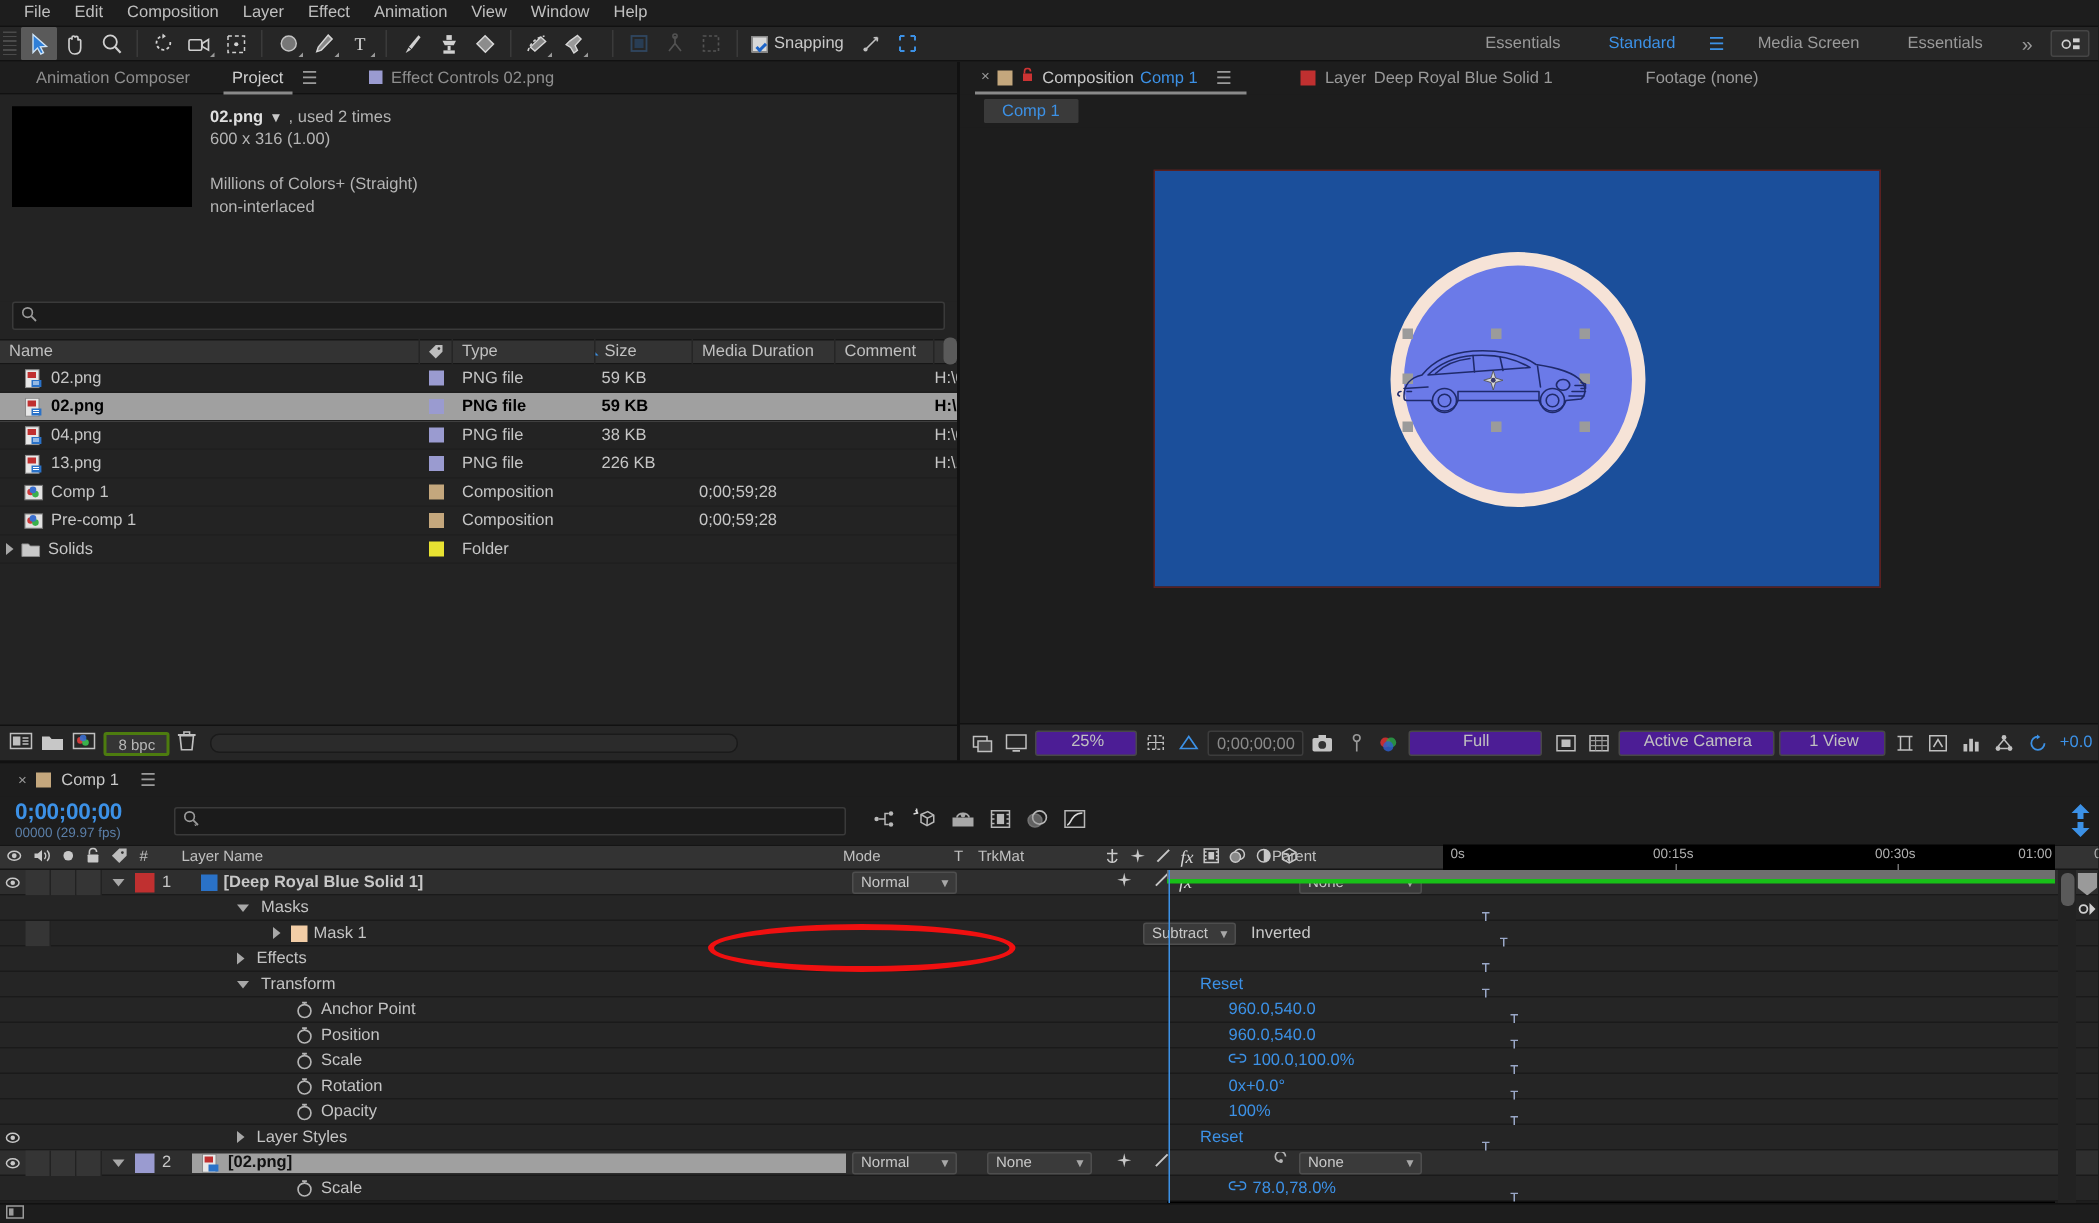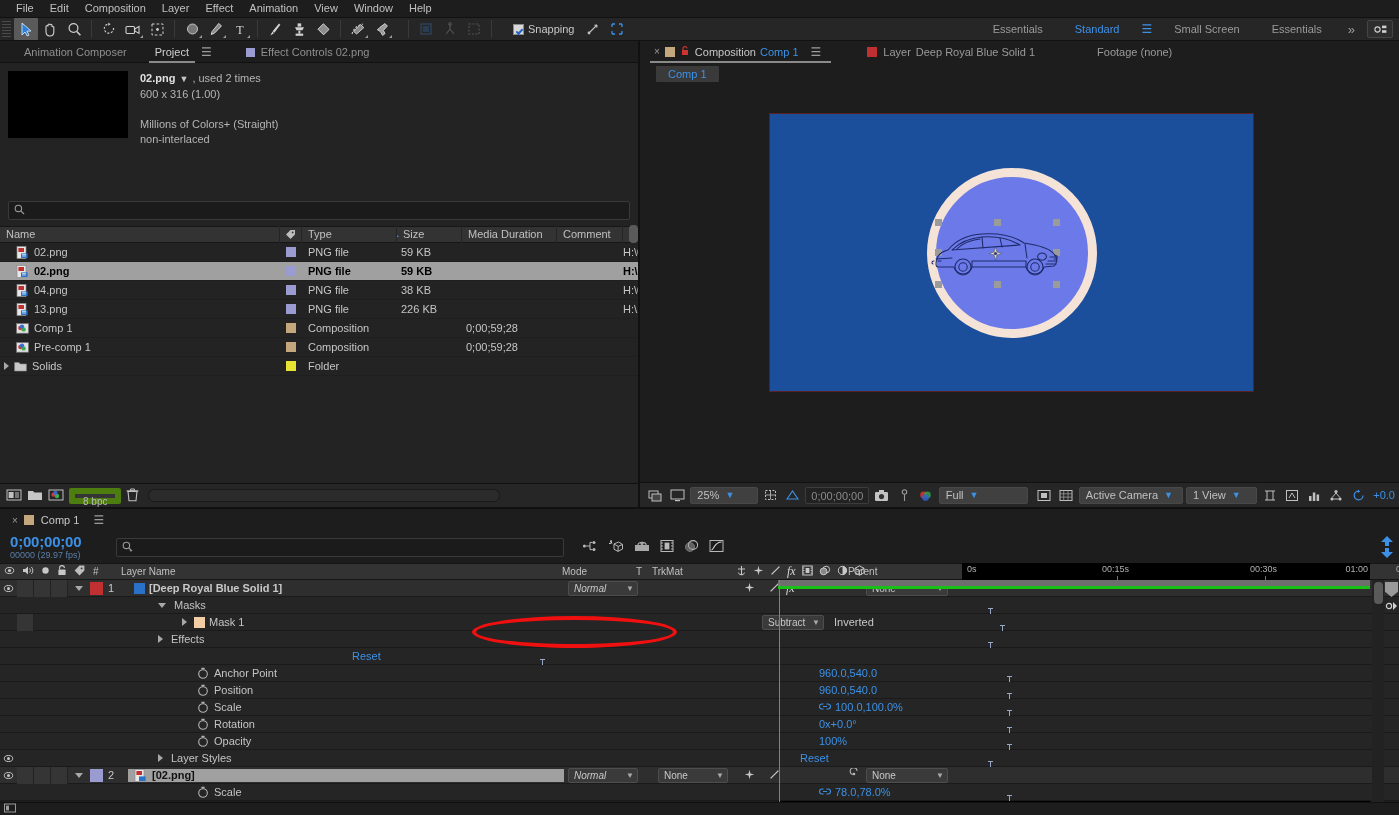--- a/index.html
+++ b/index.html
@@ -22,21 +22,21 @@
   
   .toolbar{ height:24px; background:#262626; border-top:1px solid #111; border-bottom:1px solid #111;
             display:flex; align-items:center; flex:0 0 24px; position:relative;}
   .grip{ width:9px; height:16px; margin:0 3px 0 2px;
          background-image:repeating-linear-gradient(to bottom, #4a4a4a 0 1px, transparent 1px 3px);}
   .tb-btn{ width:24px; height:22px; display:flex; align-items:center; justify-content:center; position:relative;}
   .tb-btn.sel{ background:#5a5a5a; border-radius:1px;}
   .tb-sep{ width:1px; height:18px; background:#3a3a3a; margin:0 5px;}
   .tb-corner{ position:absolute; right:2px; bottom:2px; width:0;height:0;
     border-left:3px solid transparent; border-bottom:3px solid #9a9a9a;}
-  .snapbox{ display:flex; align-items:center; gap:4px; margin-left:16px;}
+  .snapbox{ display:flex; align-items:center; gap:4px; margin-left:4px;}
   .chk{ width:11px;height:11px; background:#d8d8d8; border:1px solid #8a8a8a; position:relative;}
   .chk:after{ content:""; position:absolute; left:2px; top:4px; width:5px;height:2px;
      border-left:2px solid #1c64c8; border-bottom:2px solid #1c64c8; transform:rotate(-45deg);}
   .ws-area{ margin-left:auto; display:flex; align-items:center; height:24px; }
   .ws{ padding:0 16px; color:#9a9a9a; font-size:11px; line-height:24px;}
   .ws.active{ color:#3c91e6;}
   .ws-ico{ padding:0 6px; color:#3c91e6; font-size:12px;}
   .ws-dd{ padding:0 10px; color:#9a9a9a; font-size:13px;}
   .ws-gear{ width:26px;height:18px; background:#2e2e2e; border:1px solid #454545; display:flex;
             align-items:center; justify-content:center; margin:0 6px 0 2px; border-radius:2px;}
@@ -83,21 +83,21 @@
   .sw{ width:10px;height:10px; display:inline-block;}
   .p-type{ width:95px; padding-left:6px; white-space:nowrap; overflow:hidden;}
   .p-size{ width:65px; padding-left:4px;}
   .p-dur{ width:95px; padding-left:4px;}
   .p-cmt{ width:66px;}
   .p-path{ flex:1; text-align:right; padding-right:2px; white-space:nowrap; overflow:hidden;}
   .fileico{ width:13px;height:13px; margin-right:5px; flex:0 0 13px;}
 
   .pfooter{ height:24px; background:#262626; border-top:1px solid #111; display:flex; align-items:center;
             padding-left:6px; gap:5px;}
-  .bpc{ height:16px; background:#353535; border:6px solid #4d7c0f; border-radius:2px; color:#b8b8b8;
+  .bpc{ height:16px; background:#353535; border:2px solid #4d7c0f; border-radius:2px; color:#b8b8b8;
         font-size:10px; padding:0 8px; line-height:15px;}
   .pf-bar{ flex:1; height:13px; background:#2b2b2b; border:1px solid #1a1a1a; border-radius:6px; margin:0 6px 0 4px;
            max-width:352px;}
 
   
   .comp{ flex:1; background:#1d1d1d; display:flex; flex-direction:column; min-width:0;}
   .ctabs{ height:22px; background:#1d1d1d; display:flex; align-items:center; padding-left:8px;}
   .ctab{ display:flex; align-items:center; font-size:11px; color:#9a9a9a; padding:0 6px; line-height:22px; position:relative;}
   .ctab.active{ color:#c8c8c8;}
   .ctab.active:after{ content:""; position:absolute; left:2px; right:2px; bottom:0; height:2px; background:#8a8a8a;}
@@ -110,22 +110,22 @@
   .cviewwrap{ flex:1; background:#1d1d1d; position:relative; display:flex; align-items:center; justify-content:center;}
   .cstage{ position:absolute; left:130px; top:29px; width:483px; height:277px; background:#1b4f9b;
            outline:1px solid #5b2020;}
   .ring{ position:absolute; left:50%; top:50%; transform:translate(-50%,-50%);
          width:170px;height:170px; border-radius:50%; background:#6b7ae8; border:9px solid #f6e3d7;}
   .handle{ position:absolute; width:7px;height:7px; background:#9b9b9b; }
   .anchor{ position:absolute; width:13px;height:13px; }
   .cfooter{ height:25px; background:#262626; border-top:1px solid #111; display:flex; align-items:center;
             padding-left:6px; gap:3px; flex:0 0 25px;}
   .cf-ico{ width:20px;height:20px; display:flex; align-items:center; justify-content:center;}
-  .cf-sel{ height:17px; background:#404040; border:1px solid #484848; border-radius:2px; display:flex;
-           align-items:center; padding:0 4px 0 6px; color:#c0c0c0; font-size:11px; gap:6px;}
+  .cf-sel{ height:17px; background:#4c1d95; border:1px solid #484848; border-radius:2px; display:flex;
+           align-items:center; padding:0 4px 0 6px; color:#c0c0c0; font-size:11px; gap:6px;flex-direction:column;}
   .cf-sel .cv{ color:#3c91e6; font-size:9px;}
   .tfield{ height:17px; background:#222; border:1px solid #3c3c3c; border-radius:2px; color:#8a8a8a;
            font-size:11px; padding:0 5px; line-height:16px;}
   .plus{ color:#c8c8c8; font-size:11px; margin-left:2px; margin-right:4px;}
 
   
   .timeline{ flex:1; background:#1d1d1d; display:flex; flex-direction:column; border-top:2px solid #111; min-height:0;}
   .ttabs{ height:22px; display:flex; align-items:center; padding-left:8px; background:#1d1d1d;}
   .ttab{ display:flex; align-items:center; font-size:11px; color:#c8c8c8; padding:0 4px;}
   .ttab .x{ color:#9a9a9a; font-size:10px; margin-right:6px;}
@@ -149,21 +149,21 @@
          position:relative;}
   .trow.l{ background:#2e2e2e;}
   .trow.p{ background:#252525;}
 
   .c-av{ width:68px; display:flex; align-items:center; height:100%;}
   .avb{ width:17px;height:17px; display:flex; align-items:center; justify-content:center;}
   .avb.box{ background:#353535; border-right:1px solid #222;}
   .c-label{ width:22px; display:flex; justify-content:center; align-items:center;}
   .c-num{ width:22px; text-align:left; color:#c8c8c8; padding-left:2px;}
   .c-name{ flex:1; display:flex; align-items:center; overflow:hidden; white-space:nowrap; min-width:0;}
-  .c-mode{ width:78px; padding-left:4px;font-style:italic;}
+  .c-mode{ width:78px; padding-left:4px;}
   .c-t{ width:16px;}
   .c-trk{ width:78px;}
   .c-sw{ width:112px; display:flex; align-items:center;}
   .c-par{ width:120px; display:flex; align-items:center;}
 
   .arrow-r{ width:0;height:0;border-top:4px solid transparent;border-bottom:4px solid transparent;
             border-left:5px solid #a8a8a8; display:inline-block;}
   .arrow-d{ width:0;height:0;border-left:4px solid transparent;border-right:4px solid transparent;
             border-top:5px solid #a8a8a8; display:inline-block;}
   .lcolor{ width:11px;height:11px; margin-right:4px;}
@@ -329,21 +329,21 @@
     <div class="tb-btn">
       <svg width="14" height="14" viewBox="0 0 14 14">
           <path d="M2,2 h3 M2,2 v3 M12,2 h-3 M12,2 v3 M2,12 h3 M2,12 v-3 M12,12 h-3 M12,12 v-3" stroke="#3c91e6" stroke-width="1.3" fill="none"></path>
         </svg>
     </div>
 
     <div class="ws-area">
       <span class="ws">Essentials</span>
       <span class="ws active">Standard</span>
       <span class="ws-ico">☰</span>
-      <span class="ws">Small Screen</span>
+      <span class="ws">Media Screen</span>
       <span class="ws">Essentials</span>
       <span class="ws-dd">»</span>
       <span class="ws-gear">
         <svg width="15" height="11" viewBox="0 0 15 11">
             <circle cx="4.5" cy="5.5" r="2.6" fill="none" stroke="#d0d0d0" stroke-width="1.1"></circle>
             <rect x="9" y="1.6" width="4.4" height="2.6" fill="#d0d0d0"></rect>
             <rect x="9" y="6.2" width="4.4" height="2.6" fill="#d0d0d0"></rect>
           </svg>
       </span>
     </div>
@@ -1061,20 +1061,24 @@
         <div class="trow p">
           <div class="c-av">
             <span class="avb"></span>
             <span class="avb"></span>
             <span class="avb"></span>
             <span class="avb"></span>
           </div>
           <div class="c-label"></div>
           <div style="width:16px"></div>
           <div class="c-num"></div>
+          <div class="c-name" style="padding-left:30px">
+            <span class="arrow-d" style="margin-right:8px"></span>
+            <span class="propname">Transform</span>
+          </div>
           <div style="width:78px"></div>
           <div style="width:16px"></div>
           <div style="width:78px"></div>
           <div style="width:232px; display:flex; align-items:center; padding-left:52px">
             <span class="val">Reset</span>
           </div>
           <div style="flex:1; position:relative; border-left:1px solid #151515">
             <div class="rowtrack" style="right:29px">
               <span class="ibeam"><svg width="7" height="11" viewBox="0 0 7 11">
                   <path d="M1,0.5 h5 M3.5,0.5 v10 M1,10.5 h5" stroke="#9aa8c8" stroke-width="1"></path>

